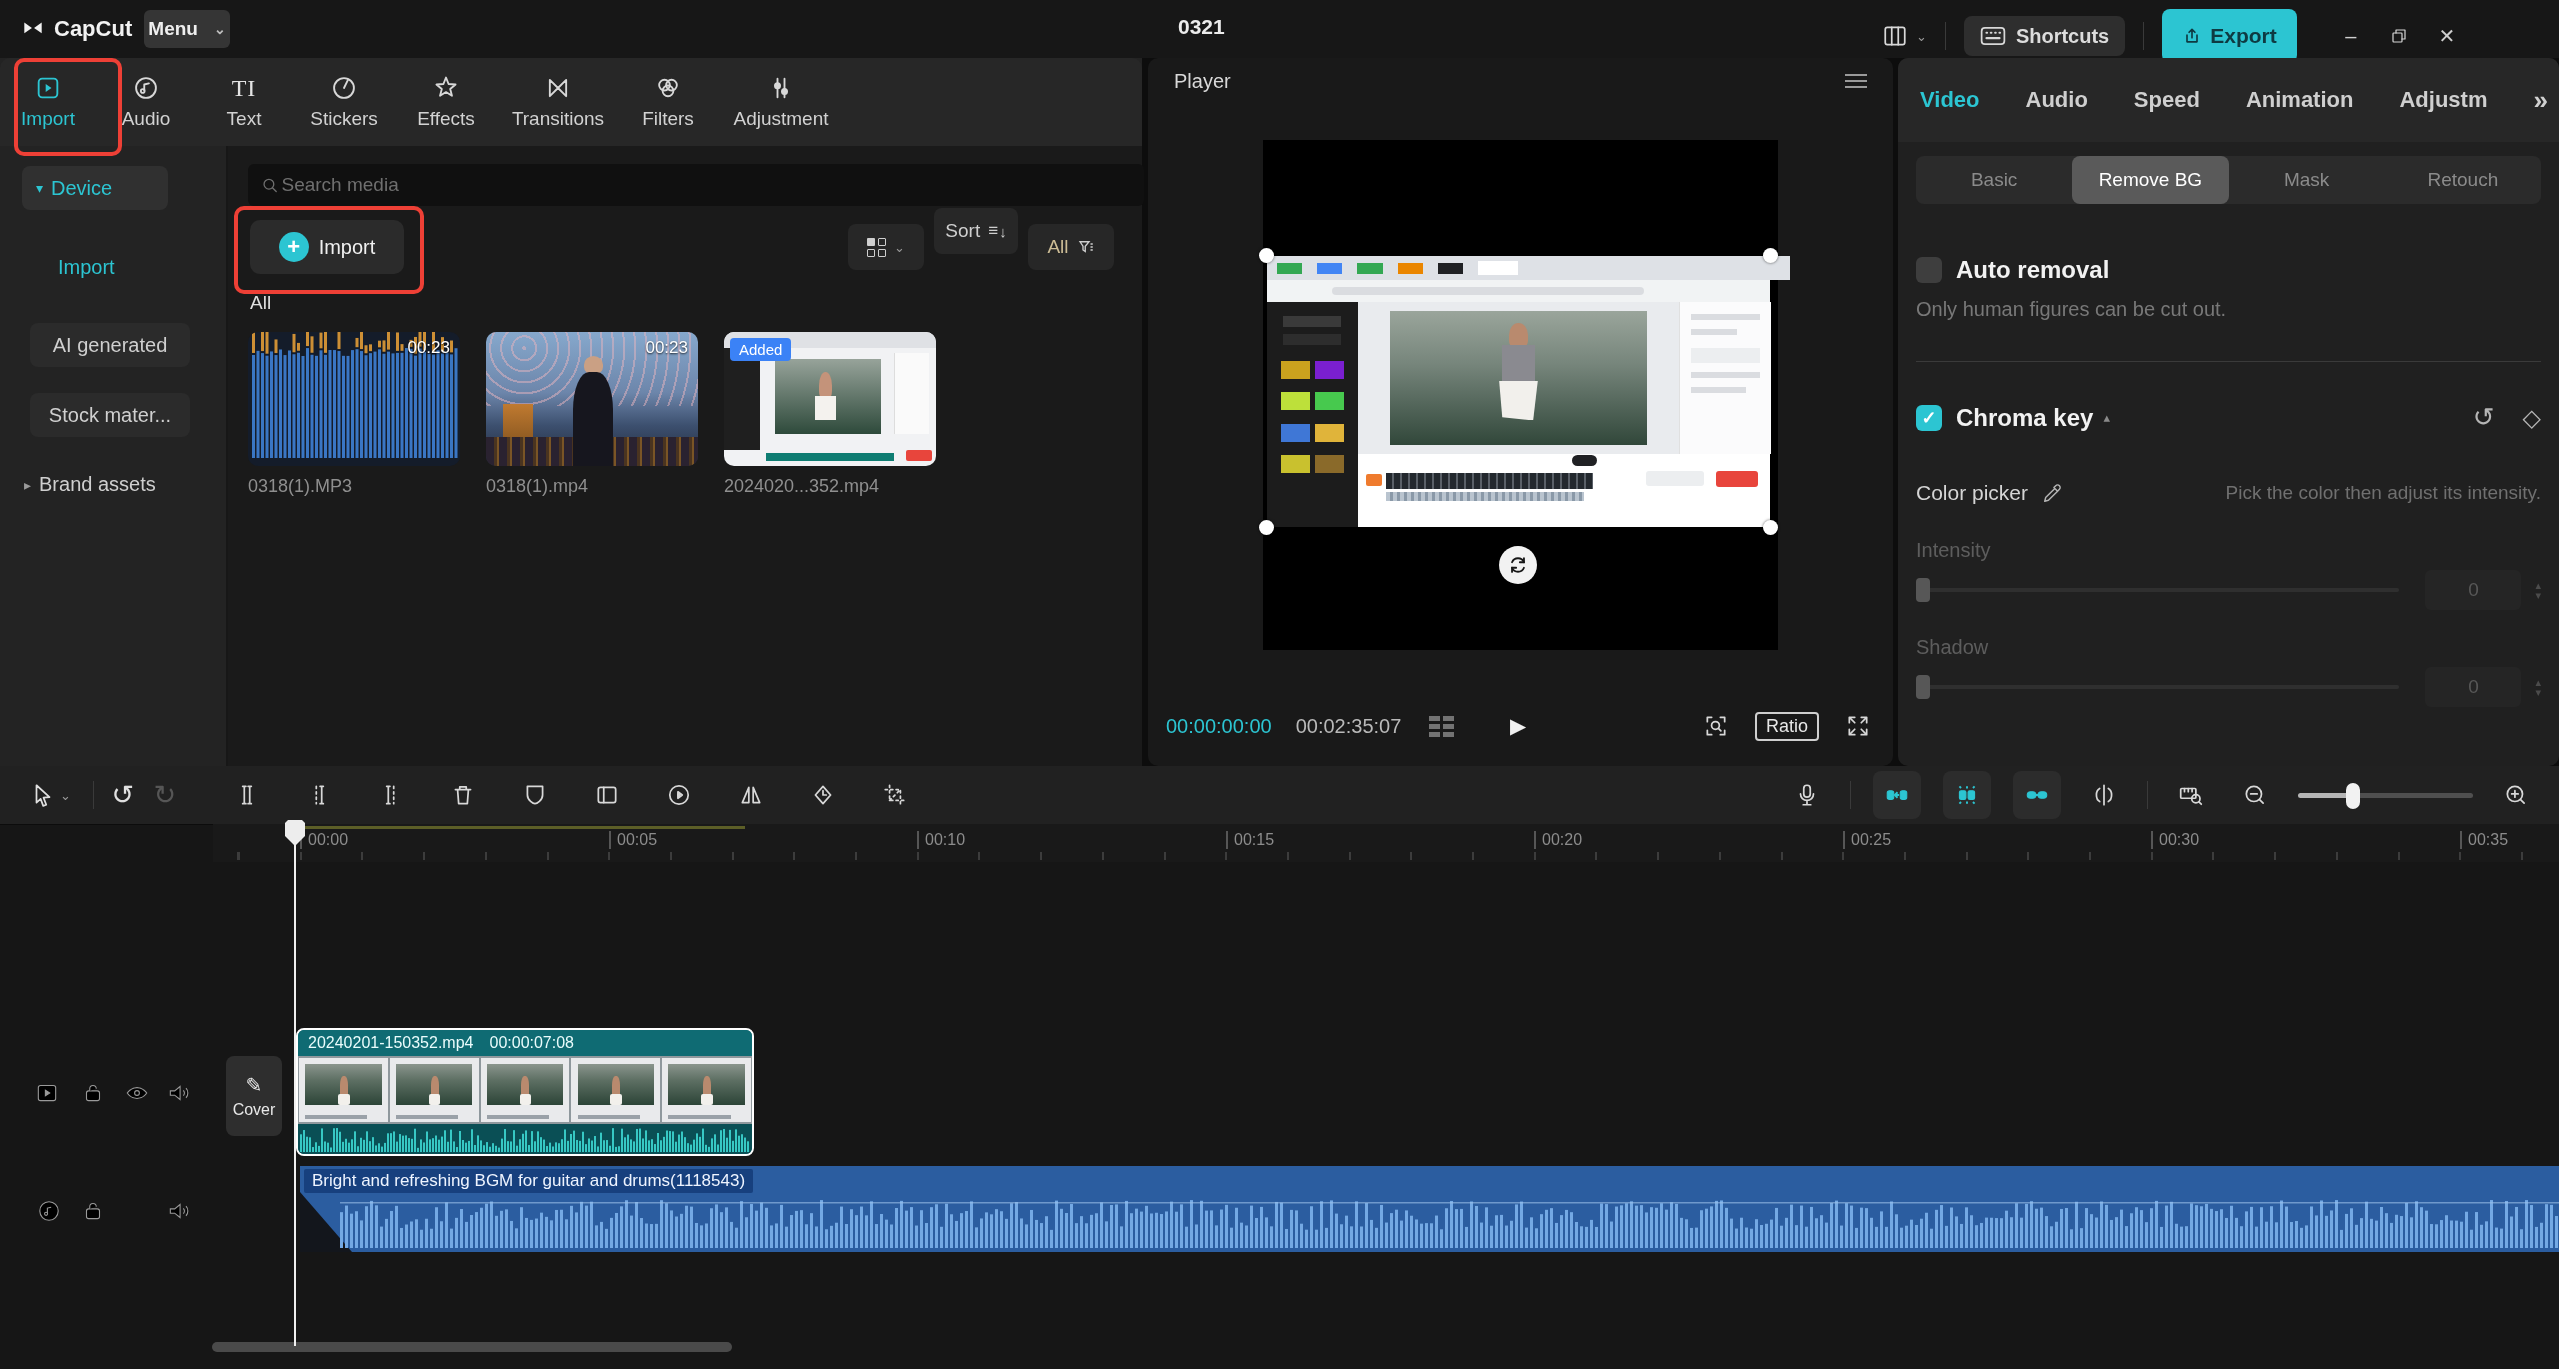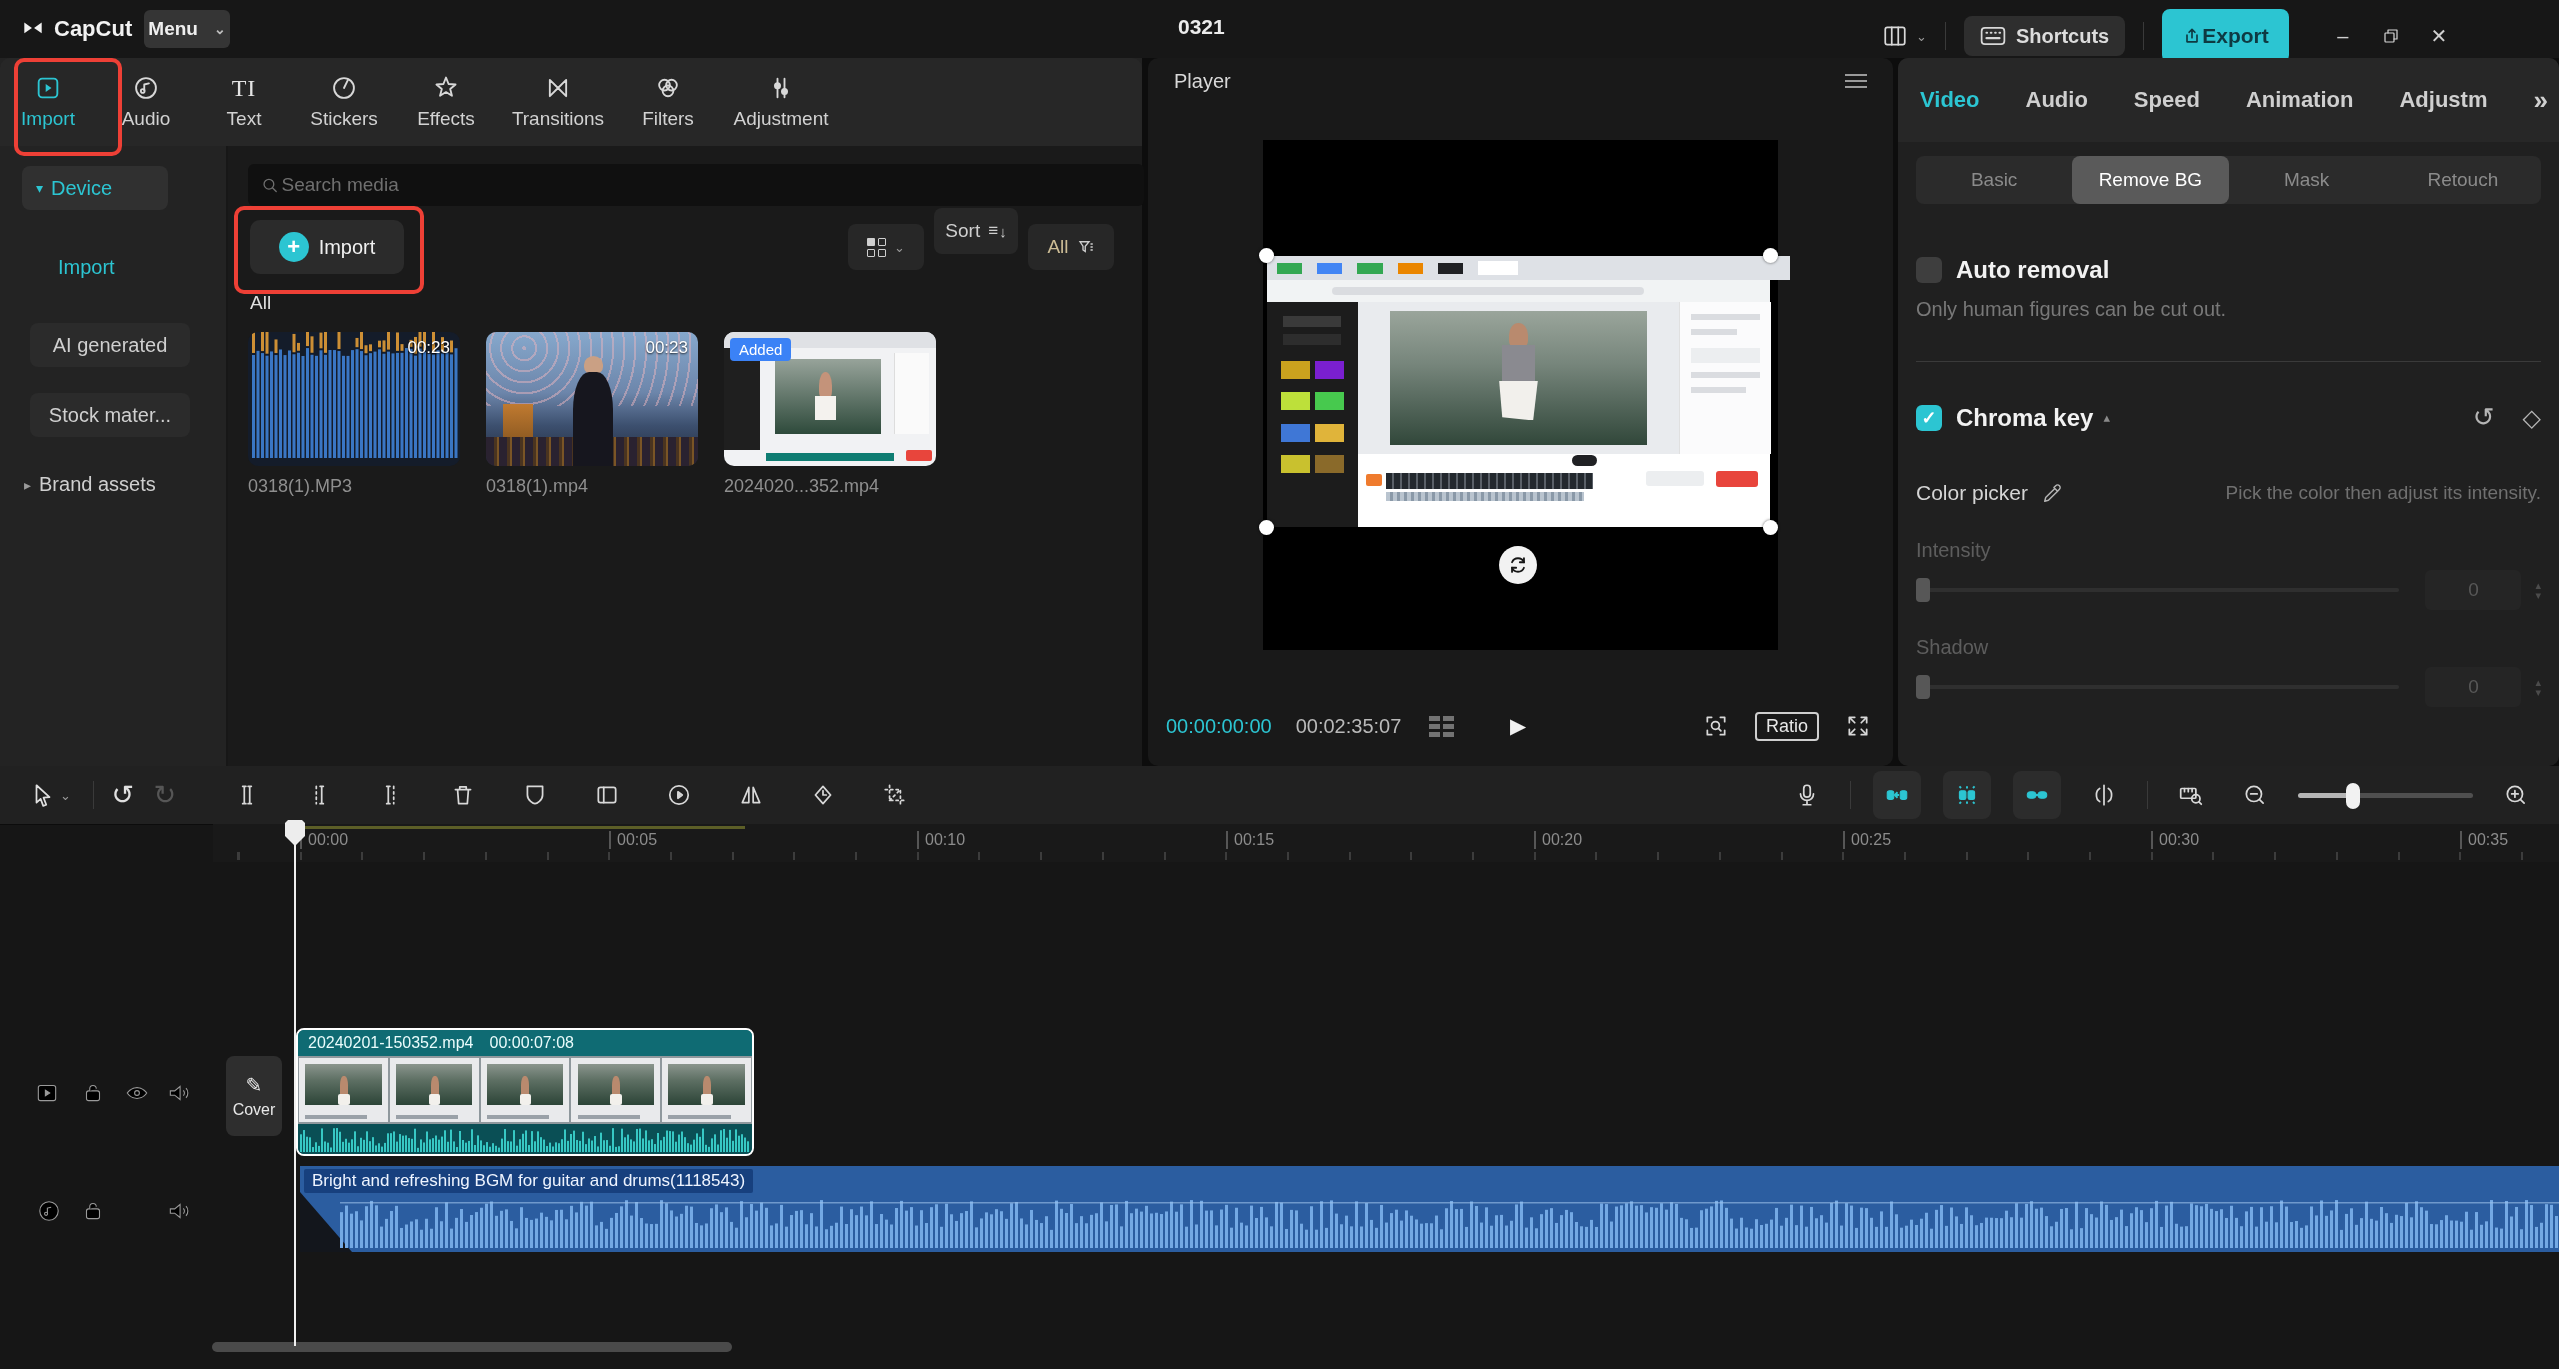--- a/index.html
+++ b/index.html
@@ -7,21 +7,21 @@
   .abs{position:absolute;}
   .flex{display:flex;align-items:center;}
   .ic svg{stroke:#d8d8d8;fill:none;stroke-width:1.6;stroke-linecap:round;stroke-linejoin:round;display:block;}
   
   #titlebar{left:0;top:0;width:2559px;height:58px;background:#171717;}
   .logo-txt{font-weight:bold;font-size:22px;color:#f2f2f2;margin-left:8px;}
   .menu-btn{left:144px;top:10px;width:86px;height:38px;background:#353535;border-radius:6px;justify-content:center;gap:16px;font-weight:bold;font-size:19px;color:#efefef;}
   .proj-title{left:1178px;top:15px;font-size:21px;font-weight:bold;color:#ececec;}
   .tb-sep{width:1px;height:28px;background:#3a3a3a;}
   .shortcuts-btn{height:40px;background:#2e2e2e;border-radius:8px;padding:0 16px;gap:10px;font-size:20px;font-weight:bold;color:#dcdcdc;}
-  .export-btn{height:54px;background:#2cc5d2;border-radius:8px;padding:0 20px;font-size:21px;font-weight:bold;color:#0e3a42;}
+  .export-btn{height:54px;background:#2cc5d2;border-radius:8px;padding:0 20px;gap:8px;font-size:21px;font-weight:bold;color:#0e3a42;}
   .winbtn{width:40px;height:40px;justify-content:center;color:#cfcfcf;font-size:20px;}
   
   #left-panel{left:0;top:58px;width:1142px;height:708px;background:#232323;}
   #tabstrip{left:0;top:0;width:1142px;height:88px;background:#272727;border-radius:10px 10px 0 0;display:flex;}
   .mtab{height:88px;display:flex;flex-direction:column;align-items:center;justify-content:center;gap:6px;font-size:19px;color:#d2d2d2;}
   .mtab .ti{font-size:24px;color:#e3e3e3;letter-spacing:1px;font-family:"Liberation Serif",serif;}
   .mtab.active{color:#2cc5d2;}
   .mtab.active svg{stroke:#2cc5d2;}
   #sidebar{left:0;top:88px;width:226px;height:620px;background:#232323;border-right:2px solid #171717;}
   .side-pill{background:#303030;border-radius:8px;height:44px;display:flex;align-items:center;padding-left:14px;gap:8px;}

